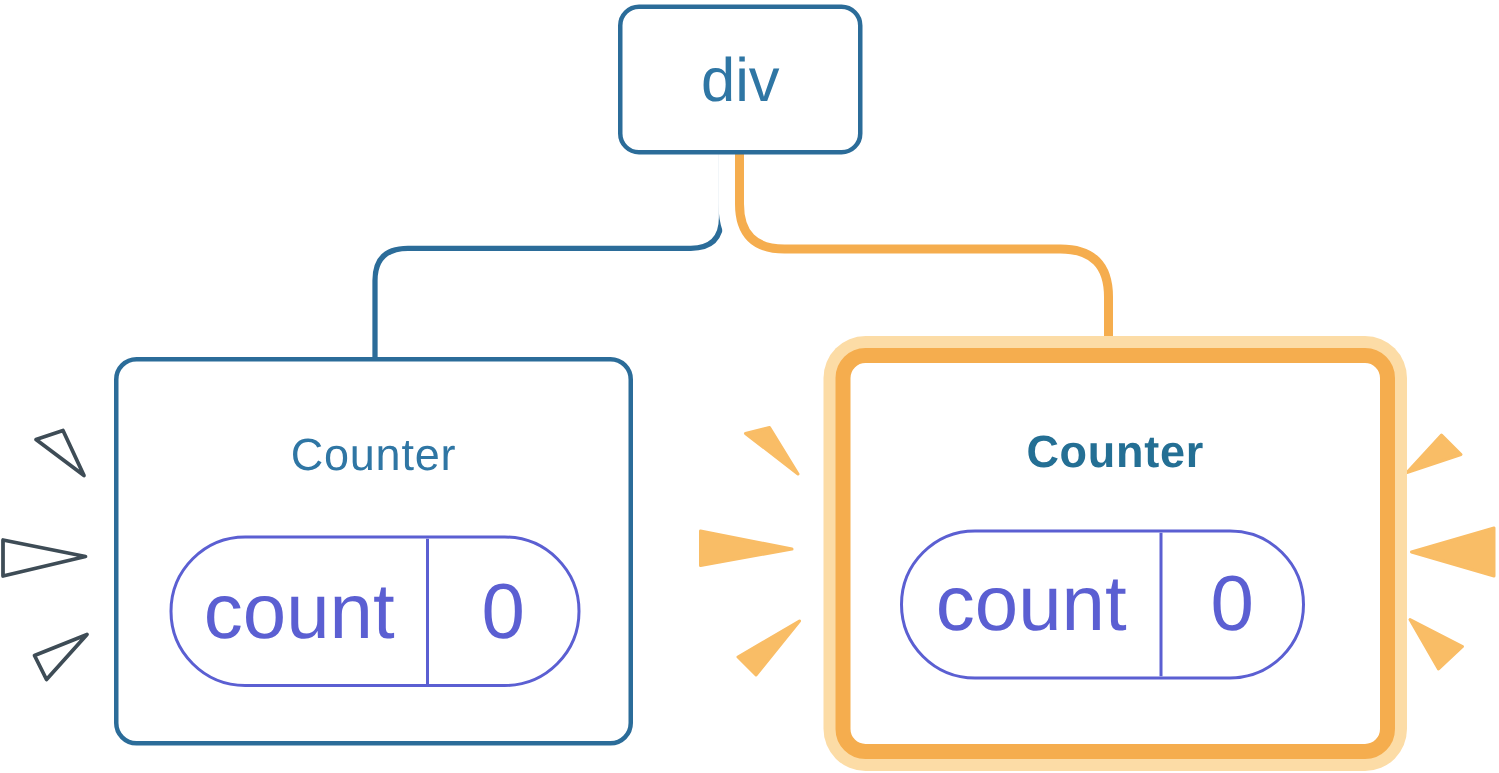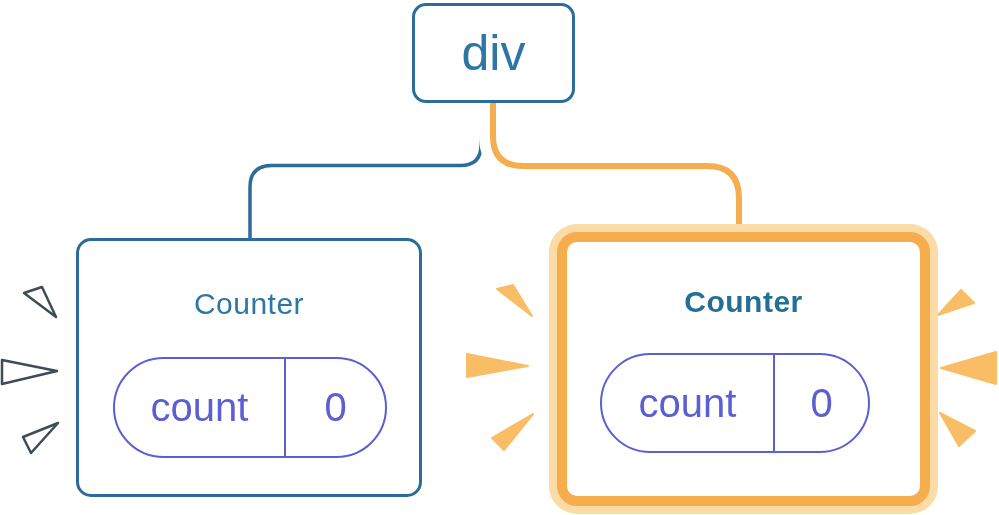--- a/index.html
+++ b/index.html
@@ -8,41 +8,41 @@
     font-family:"Liberation Sans",sans-serif;
   }
   #connector-layer{position:absolute;left:0;top:0;z-index:1;}
   .node{
     position:absolute;box-sizing:border-box;background:#fff;z-index:2;
   }
   #root-node{
     left:412px;top:3px;width:163px;height:100px;
     border:3.5px solid var(--blue-border);border-radius:14px;
     display:flex;align-items:center;justify-content:center;
-    font-size:50px;color:var(--blue-text);
+    font-size:41px;color:var(--blue-text);
   }
   #card-left{
     left:76px;top:238px;width:346px;height:259px;
     border:3px solid var(--blue-border);border-radius:15px;
   }
   #card-right{
     left:557px;top:232px;width:373px;height:274px;
     border:10px solid var(--orange);border-radius:20px;
     box-shadow:0 0 0 8px var(--orange-light);
   }
   .card-title{
     position:absolute;left:0;width:100%;text-align:center;line-height:1;
     font-size:30px;letter-spacing:0.5px;
   }
   #card-left .card-title{top:48px;font-weight:500;color:var(--blue-text);}
   #card-right .card-title{top:45px;font-weight:800;color:var(--blue-text-bold);}
   .state-pill{
     position:absolute;box-sizing:border-box;display:flex;
     border:2.5px solid var(--purple);border-radius:60px;overflow:hidden;
-    color:var(--purple);font-size:40px;
+    color:var(--purple);font-size:52px;
   }
   #card-left .state-pill{left:34px;top:116px;width:274px;height:101px;}
   #card-right .state-pill{left:33px;top:111px;width:270px;height:100px;}
   .pill-key{
     flex:1;display:flex;align-items:center;justify-content:center;
     border-right:2.5px solid var(--purple);
   }
   #card-left .pill-value{width:99px;display:flex;align-items:center;justify-content:center;}
   #card-right .pill-value{width:93px;display:flex;align-items:center;justify-content:center;}
 </style>

